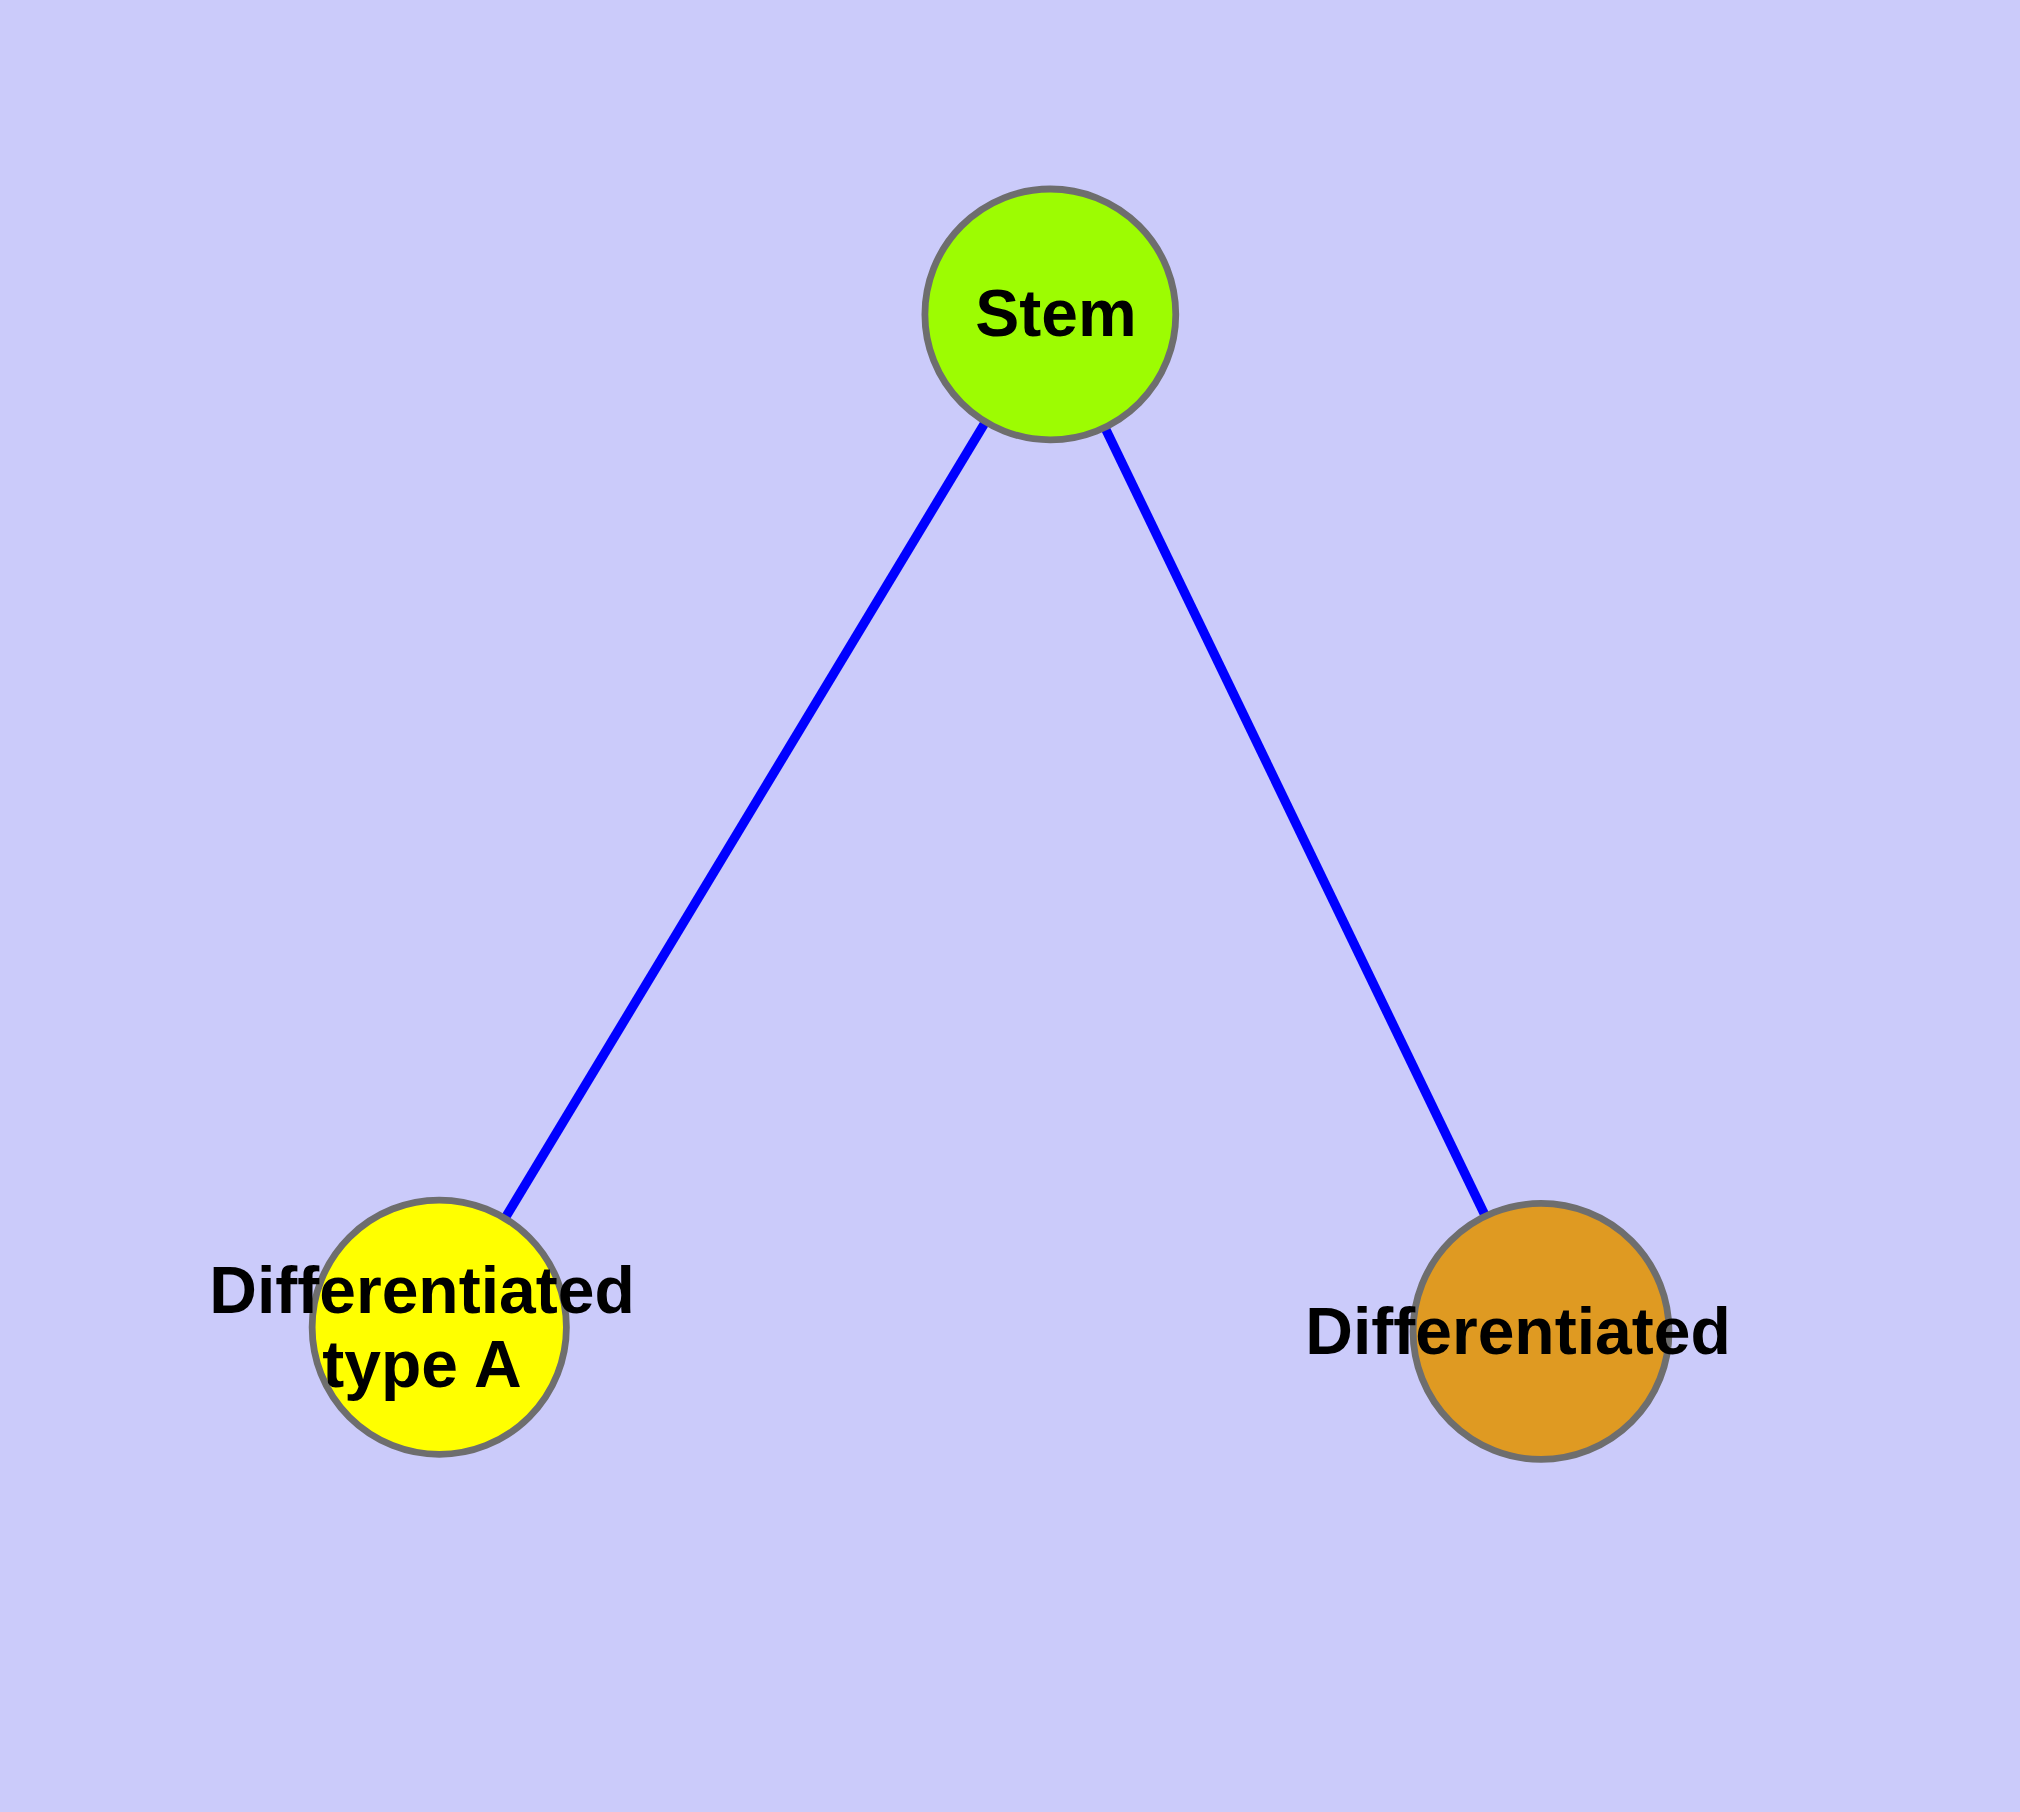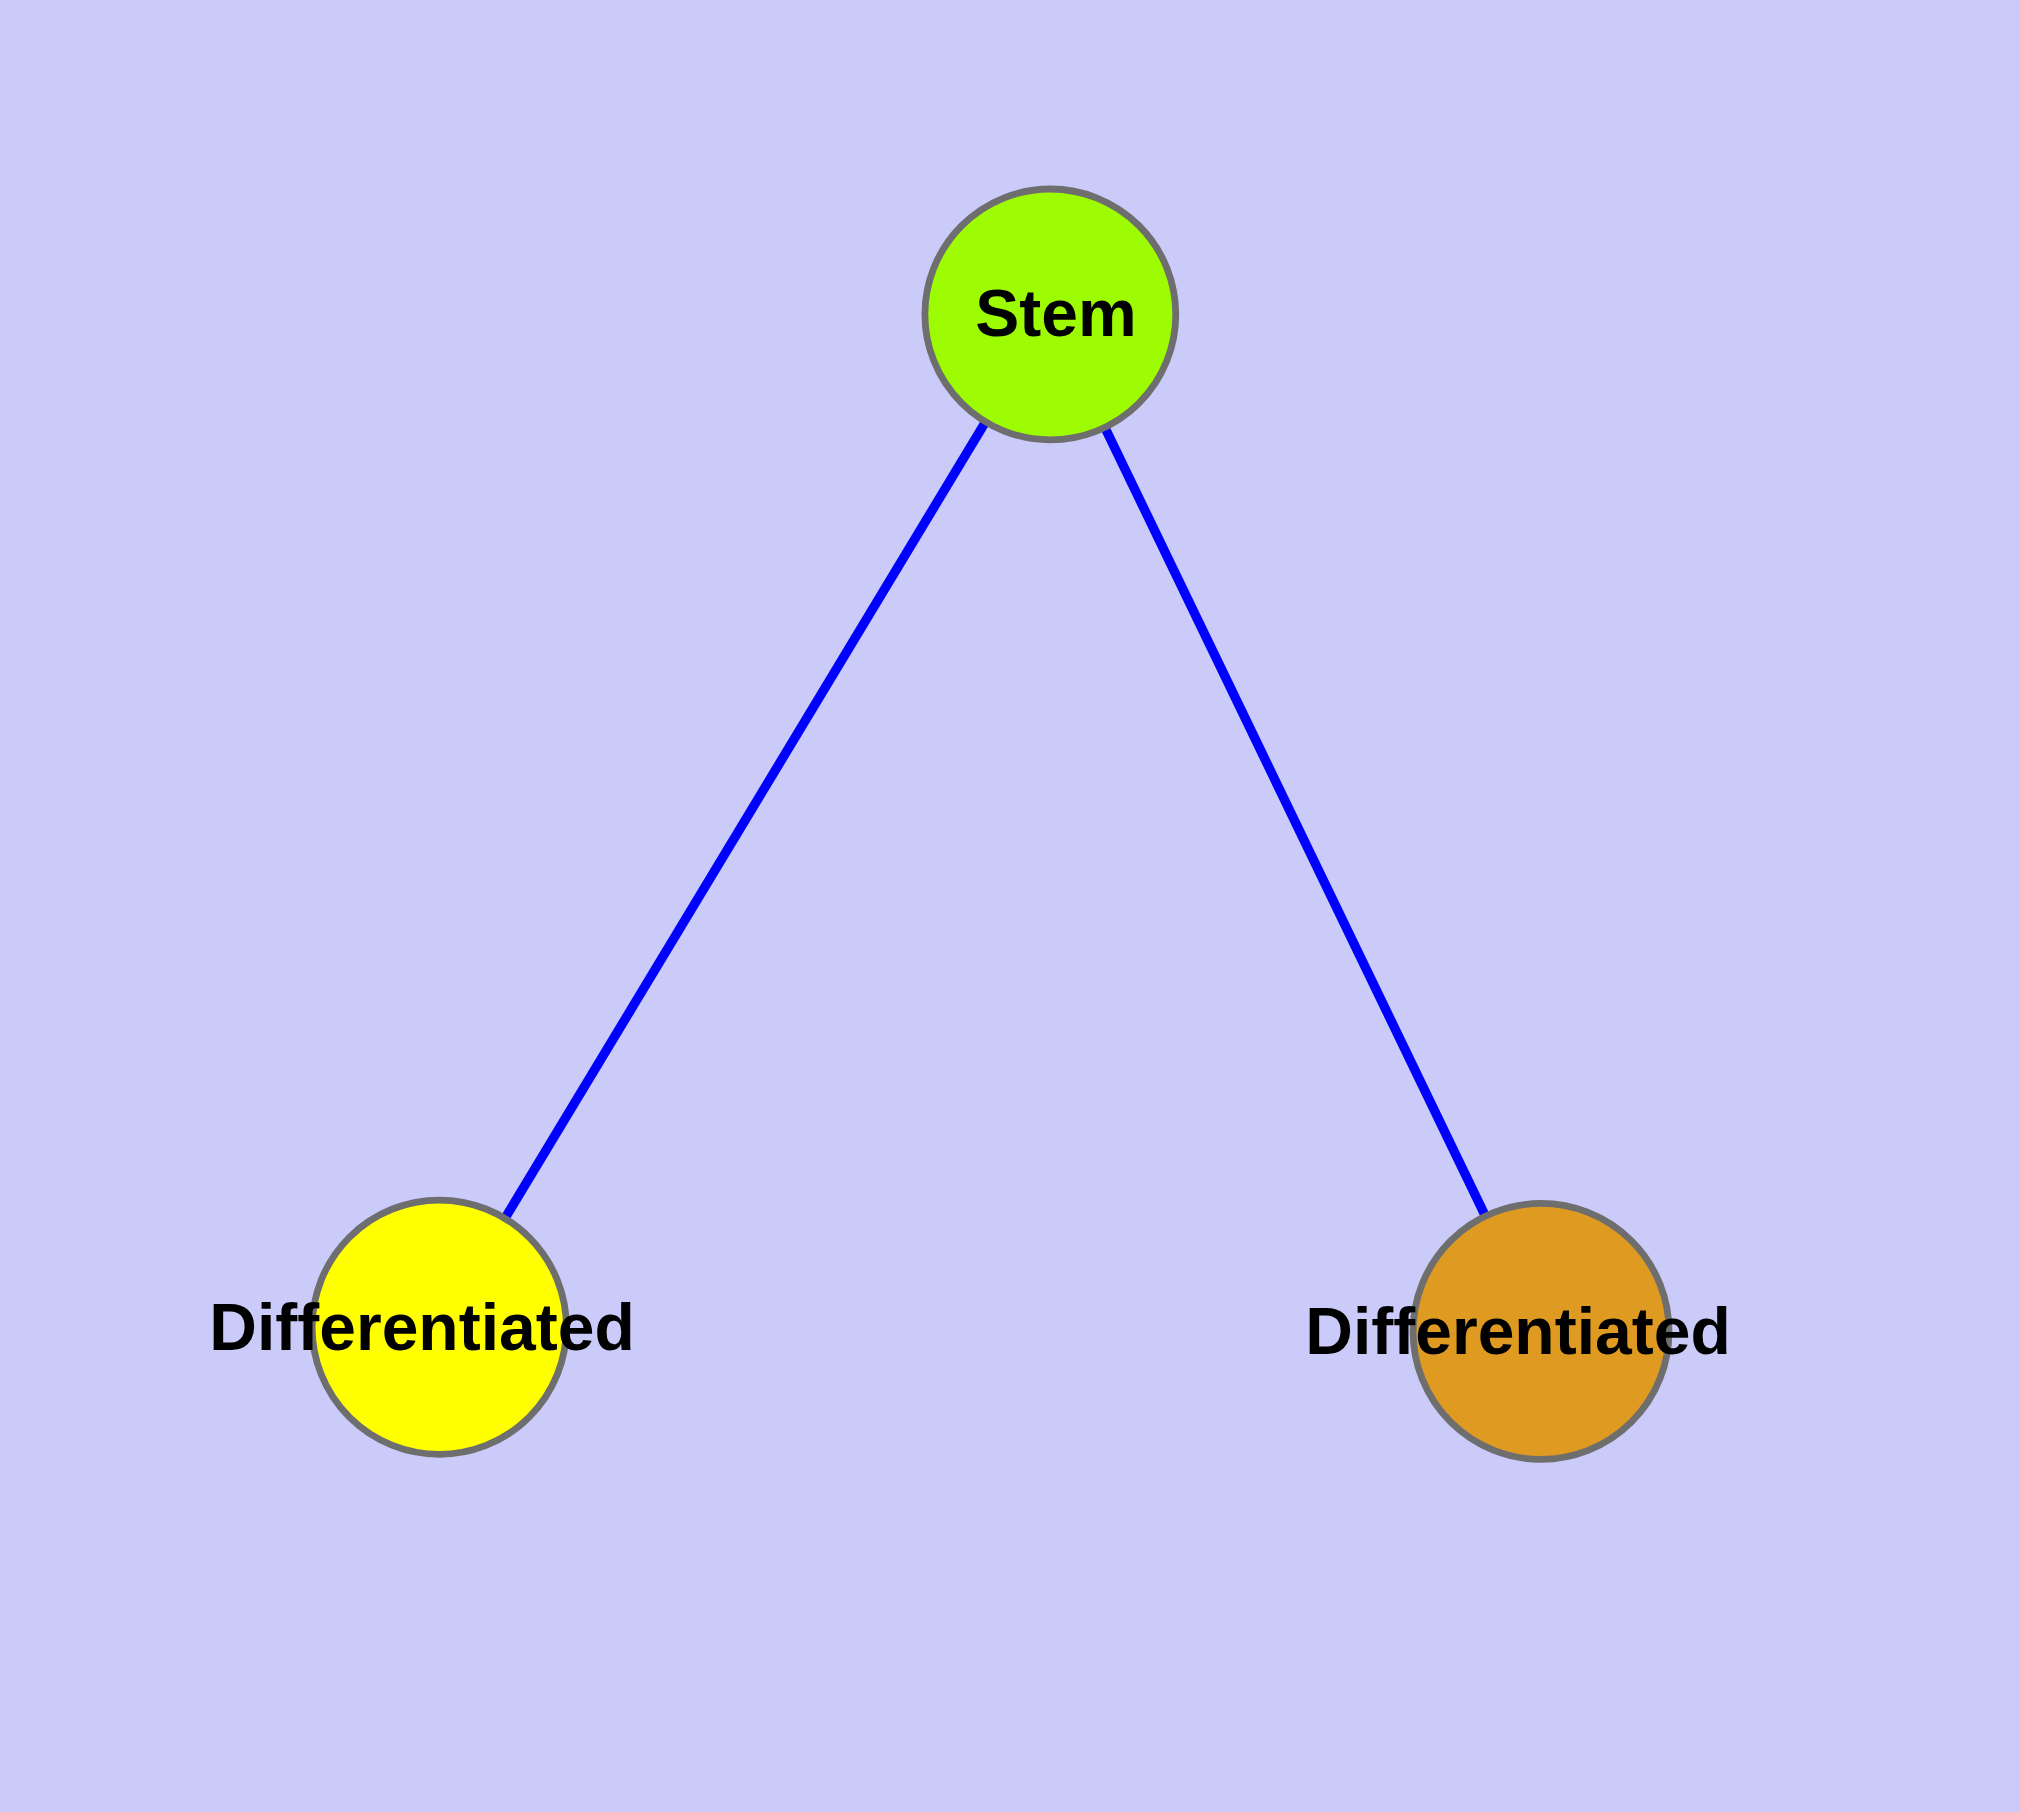--- a/index.html
+++ b/index.html
@@ -61,20 +61,21 @@
       <circle cx="1818" cy="1571" r="151" fill="#df9a22" stroke="#6e6e6e" stroke-width="8"></circle>
     </g>
   </svg>
 
   <div class="node-label label-stem" style="left:1050px; top:314px;margin-left:6px;">
     <div>Stem</div>
   </div>
 
   <div class="node-label label-typeA" style="left:422px; top:1328px;">
     <div>Differentiated</div>
+    <div>type A</div>
   </div>
 
   <div class="node-label label-typeB" style="left:1518px; top:1332px;">
     <div>Differentiated</div>
   </div>
 
 </div>
 
 
 </body></html>

